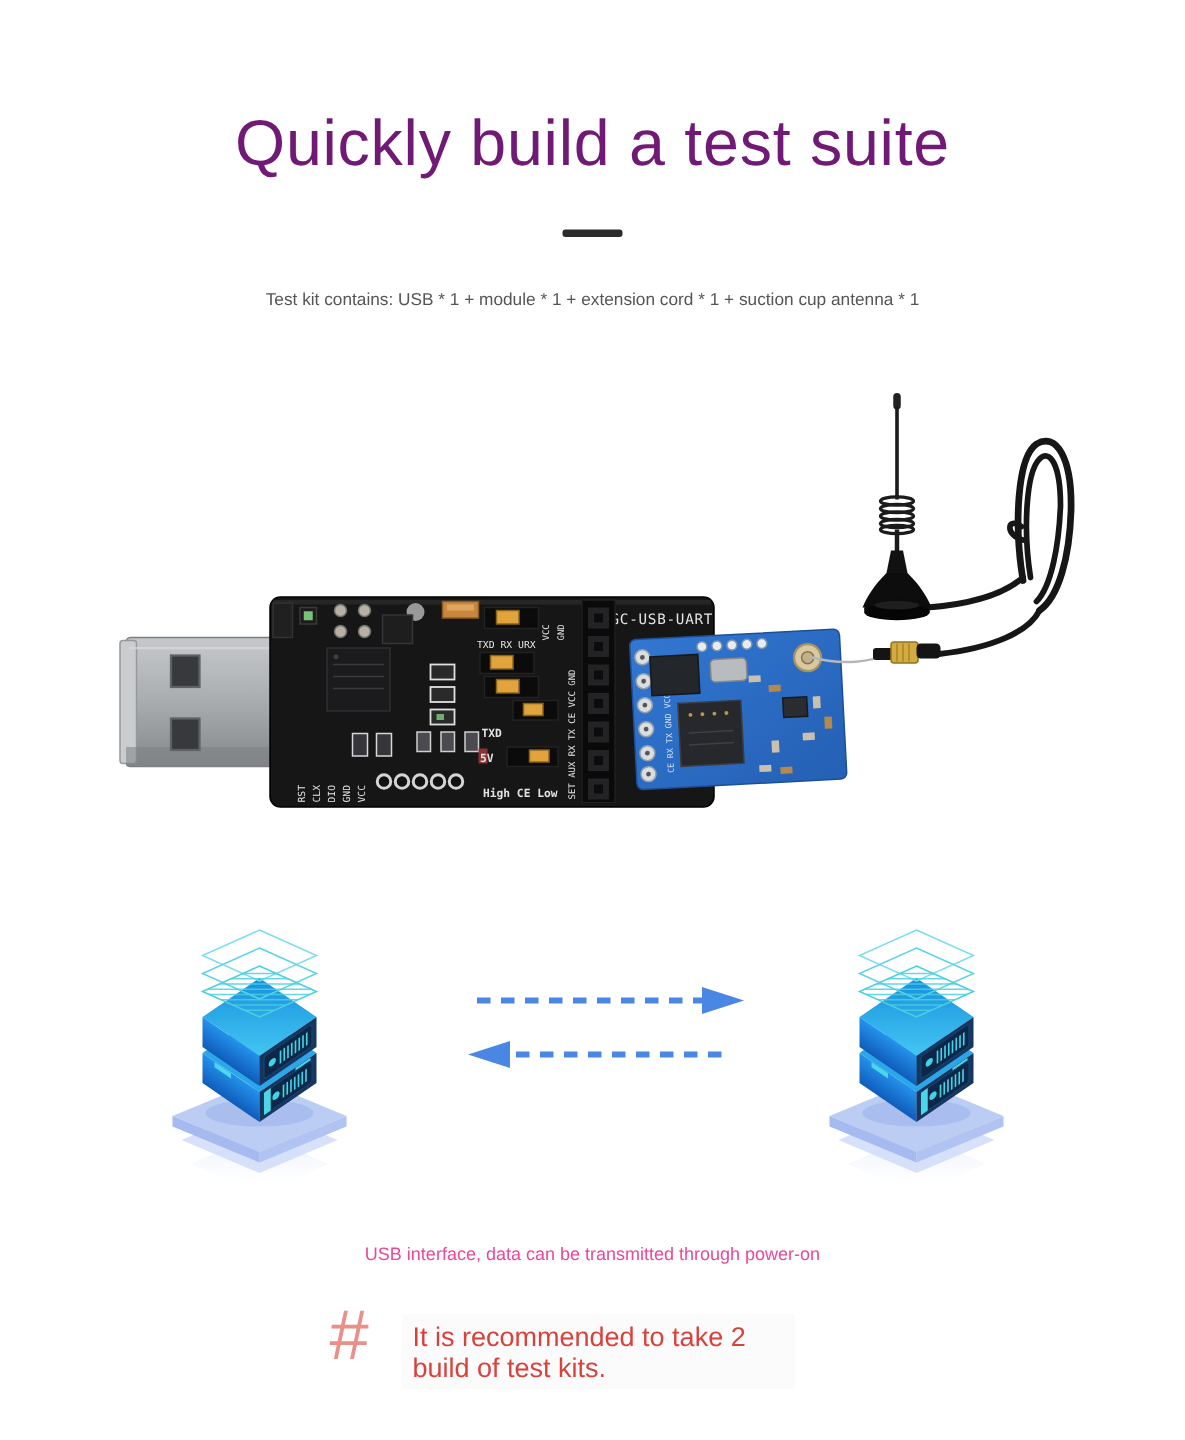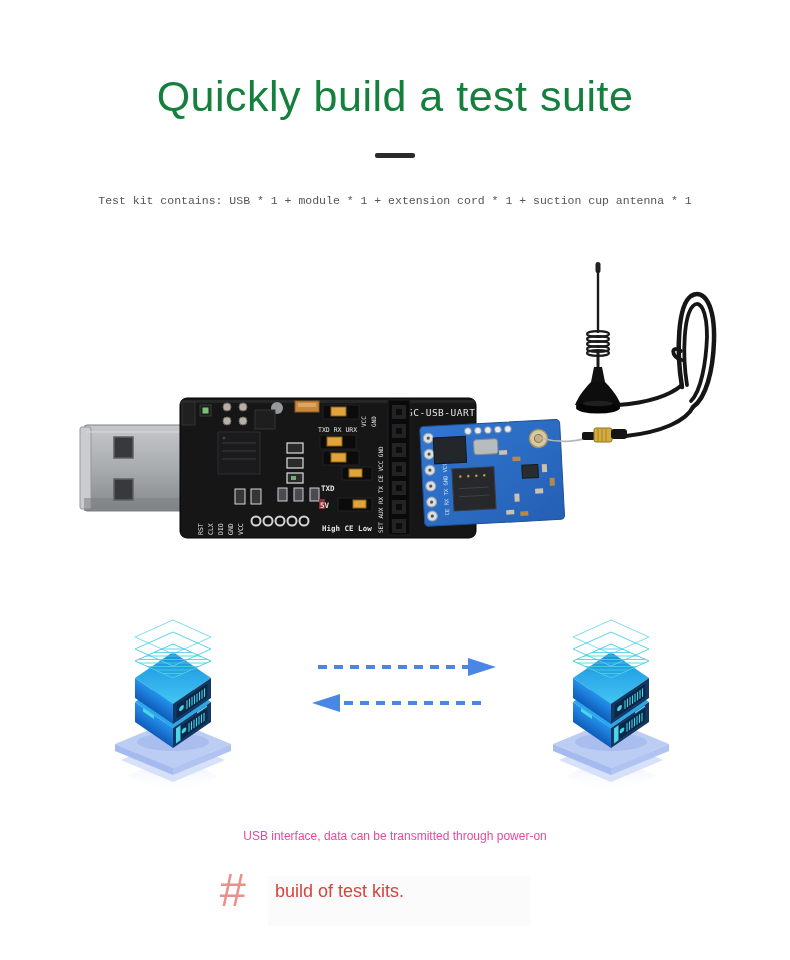--- a/index.html
+++ b/index.html
@@ -3,29 +3,29 @@
 <meta charset="utf-8">
 <style>
   html,body{margin:0;padding:0;}
   body{
     width:790px;height:960px;position:relative;background:#ffffff;
     font-family:"Liberation Sans","DejaVu Sans",sans-serif;overflow:hidden;
   }
   .abs{position:absolute;}
   .title{
     top:72px;left:0;width:790px;text-align:center;
-    font-size:43px;font-weight:400;color:#15803d;letter-spacing:0.5px;
+    font-size:43px;font-weight:400;color:#701a75;letter-spacing:0.5px;
   }
   .divider{
     top:153px;left:50%;transform:translateX(-50%);
     width:40px;height:5px;background:#2b2b2b;border-radius:2px;
   }
   .subtitle{
     top:194px;left:0;width:790px;text-align:center;
-    font-size:11.5px;color:#555555;font-family:Liberation Mono, monospace;
+    font-size:11.5px;color:#555555;
   }
   .photo-svg{left:70px;top:255px;}
   .illo-left{left:93px;top:612px;}
   .illo-right{left:531px;top:612px;}
   .arrows-svg{left:300px;top:648px;}
   .caption{
     top:829px;left:0;width:790px;text-align:center;
     font-size:12px;color:#ec4899;
   }
   .note-bg{
@@ -347,14 +347,15 @@
     <line x1="44" y1="55" x2="184" y2="55" stroke="#4a87e4" stroke-width="4" stroke-dasharray="9 7"></line>
     <polygon points="40,46 40,64 12,55" fill="#4a87e4"></polygon>
   </g>
 </svg>
 
 <div class="abs caption">USB interface, data can be transmitted through power-on</div>
 
 <div class="abs note-bg"></div>
 <div class="abs note-hash">#</div>
 <div class="abs note-text">
+  <div>It is recommended to take 2</div>
   <div>build of test kits.</div>
 </div>
 
 </body></html>

